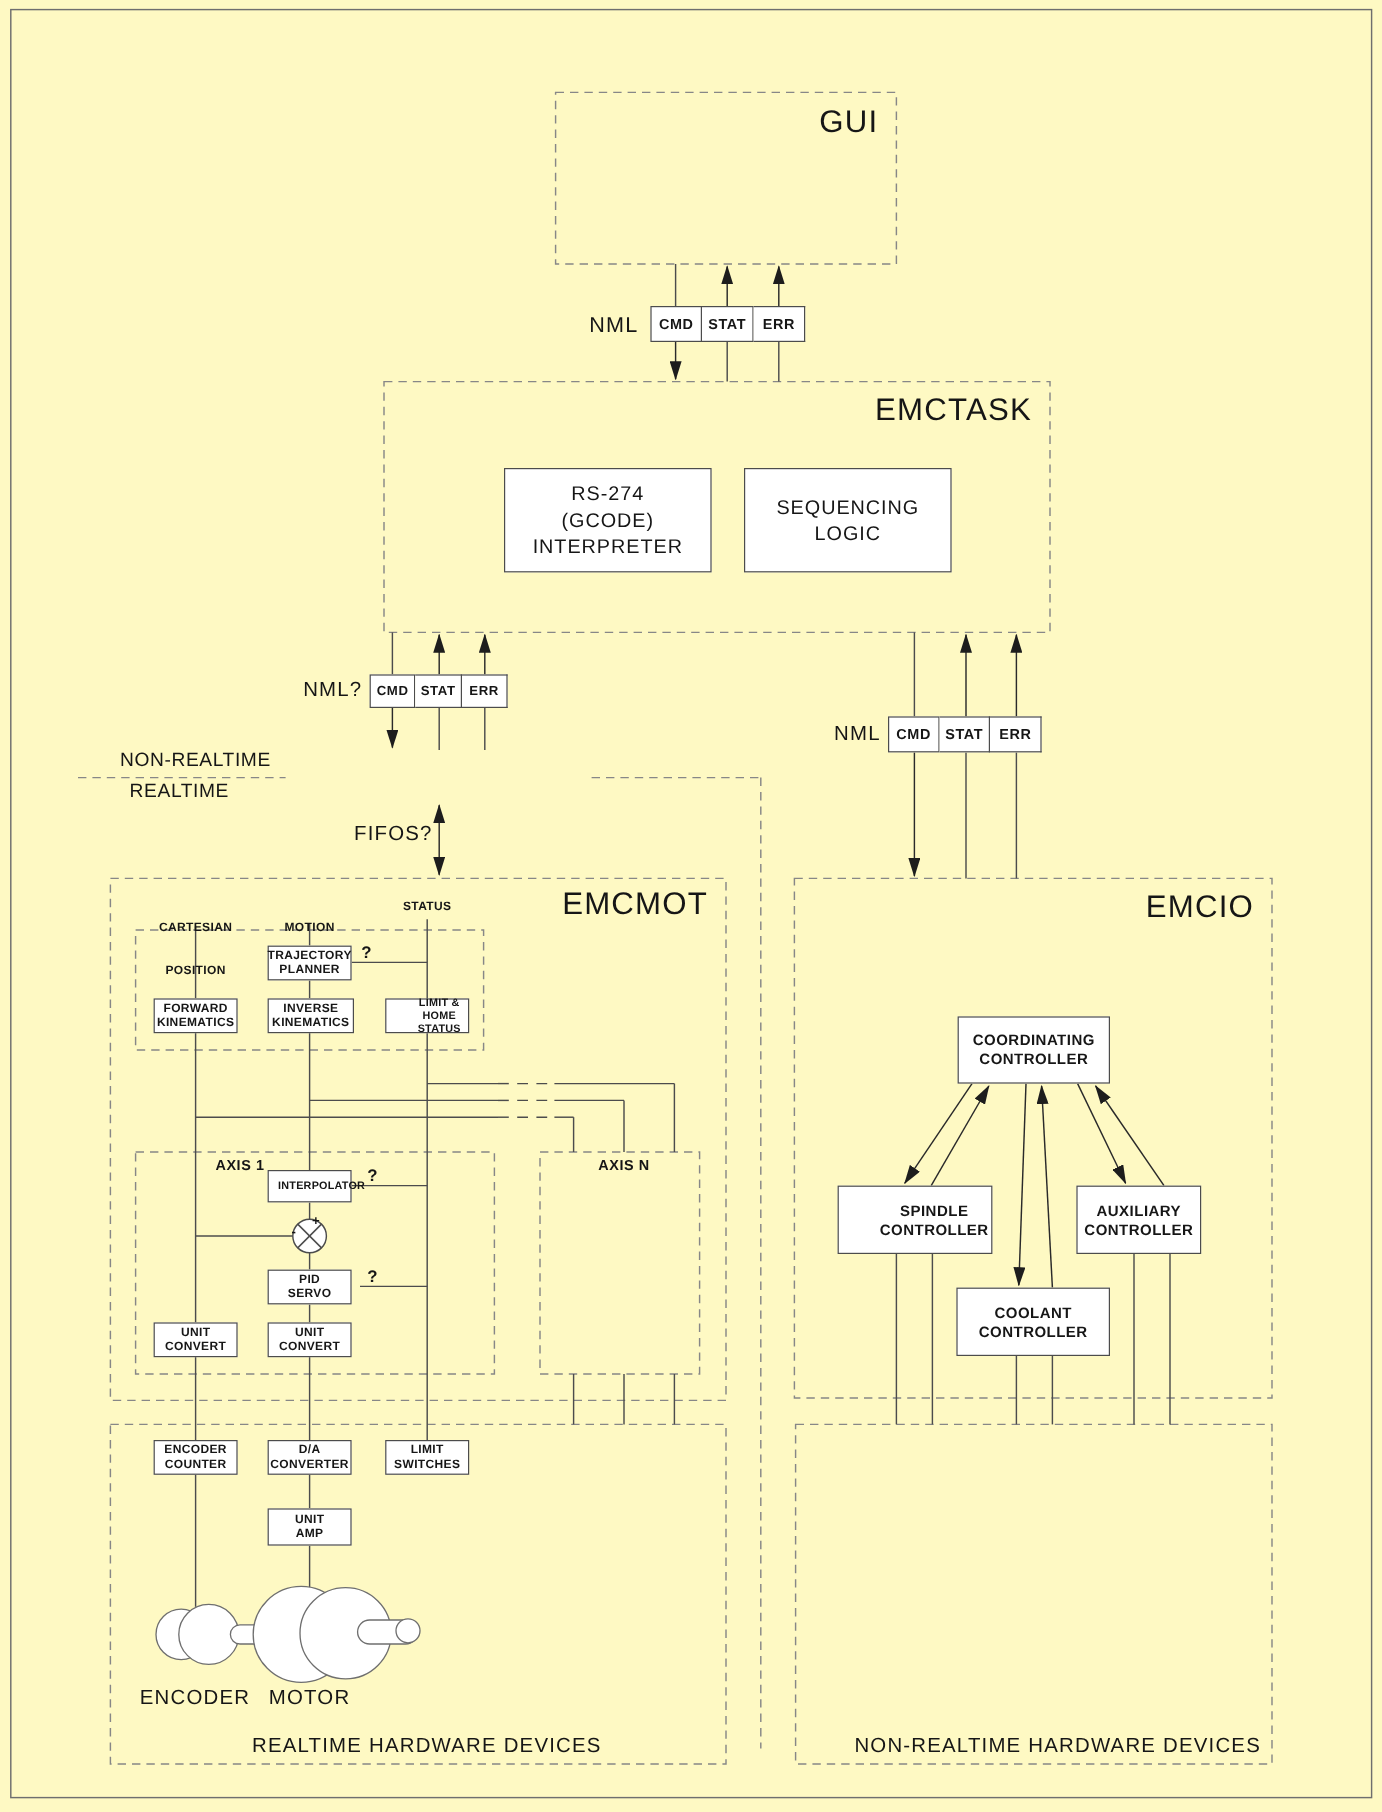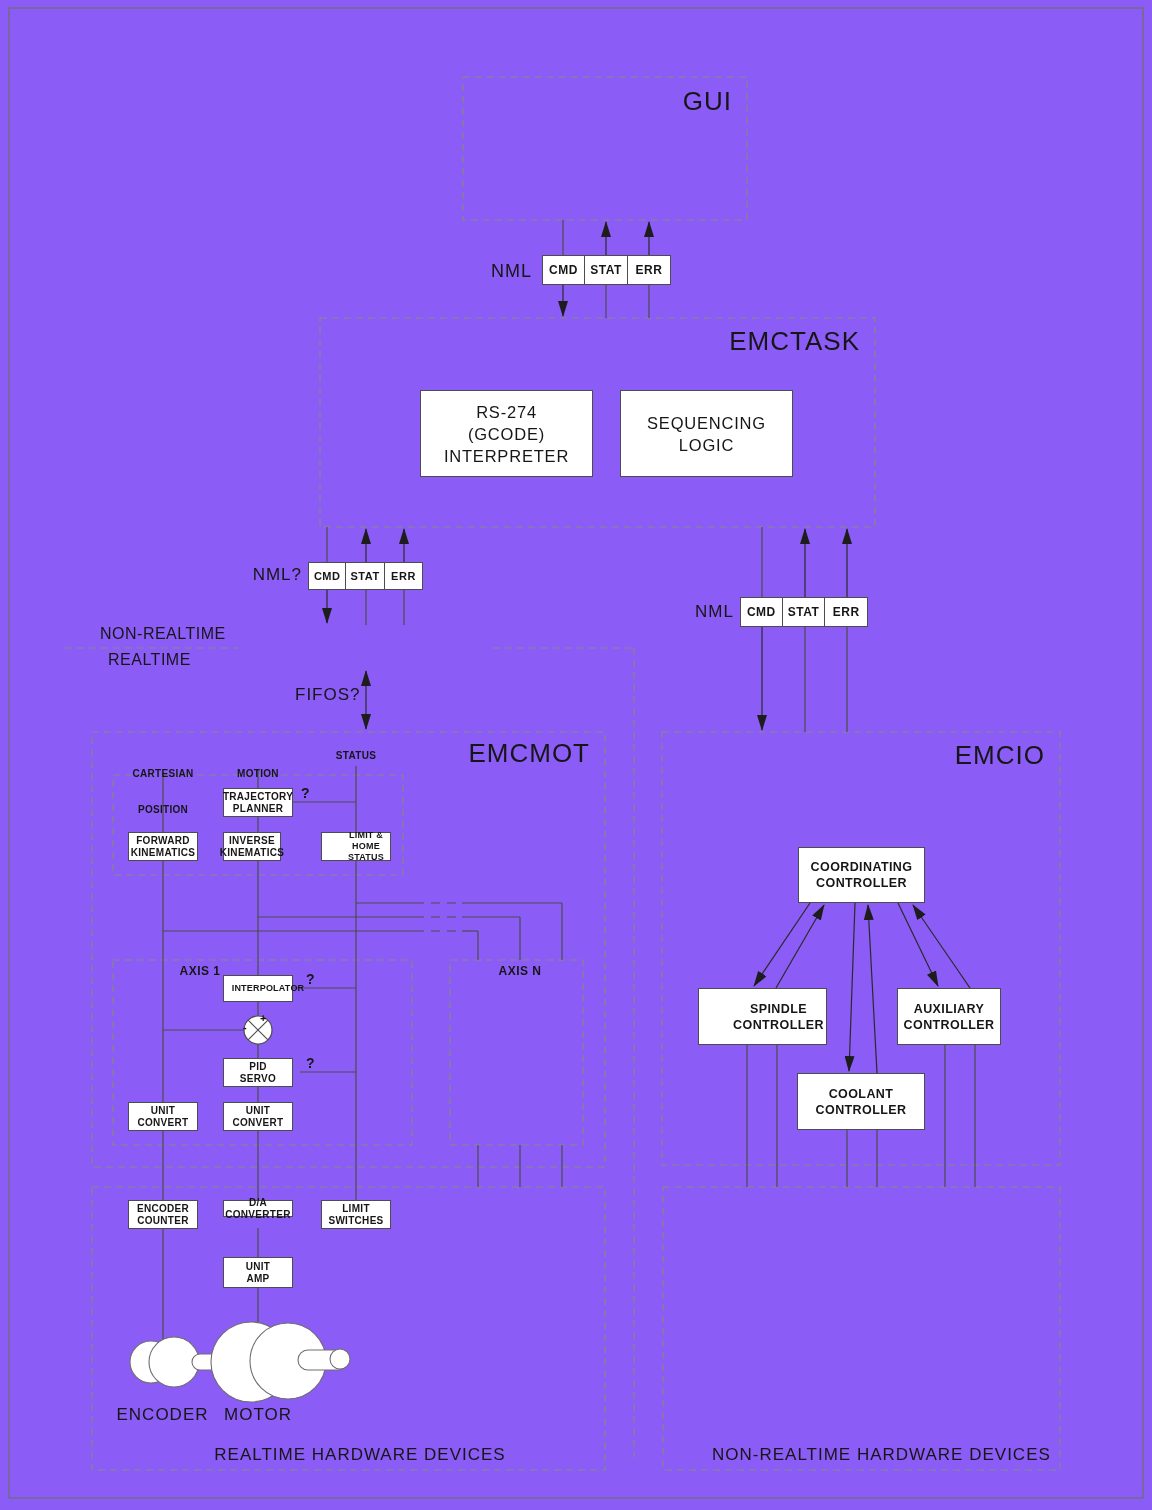--- a/index.html
+++ b/index.html
@@ -1,18 +1,18 @@
 <!DOCTYPE html>
 <html><head>
 <meta charset="utf-8">
 <style>
   * { margin:0; padding:0; box-sizing:border-box; }
   html,body { background:#ffffff; }
   .canvas{
-    position:relative; width:1152px; height:1510px; background:#8b5cf6;
+    position:relative; width:1152px; height:1510px; background:#fef9c3;
     font-family:"Liberation Sans", sans-serif; color:#161616; overflow:hidden;text-decoration:underline;
   }
   svg.wiring{ position:absolute; left:0; top:0; z-index:1; }
   .lbl{ position:absolute; z-index:2; white-space:pre; color:#161616; }
   .title{ font-size:26px; letter-spacing:1px; font-weight:400; }
   .nmlLbl{ font-size:17px; letter-spacing:1px; }
   .zone{ font-size:16px; letter-spacing:0.5px; }
   .colhead{ font-size:10px; font-weight:700; line-height:12px; text-align:center; letter-spacing:0.3px; }
   .axis{ font-size:12px; font-weight:700; letter-spacing:0.5px; }
   .qm{ font-size:14px; font-weight:700; }
@@ -223,21 +223,21 @@
   <div class="lbl colhead" style="left:303px;top:750px;width:106px;">STATUS</div>
 
   <div class="box box--sm" style="left:223px;top:788px;width:70px;height:29px;">
     <span>TRAJECTORY</span>
     <span>PLANNER</span>
   </div>
   <div class="box box--sm" style="left:128px;top:832px;width:70px;height:29px;">
     <span>FORWARD</span>
     <span>KINEMATICS</span>
   </div>
-  <div class="box box--sm" style="left:223px;top:832px;width:58px;height:29px;">
+  <div class="box box--sm" style="left:223px;top:832px;width:72px;height:29px;">
     <span>INVERSE</span>
     <span>KINEMATICS</span>
   </div>
   <div class="box box--xs" style="left:321px;top:832px;width:70px;height:29px;">
     <span>LIMIT &amp; HOME</span>
     <span>STATUS</span>
   </div>
 
   <div class="lbl axis" style="left:168px;top:964px;width:64px;text-align:center;">AXIS 1</div>
   <div class="lbl axis" style="left:488px;top:964px;width:64px;text-align:center;">AXIS N</div>
@@ -261,36 +261,36 @@
   <div class="lbl qm" style="left:301px;top:785px;">?</div>
   <div class="lbl qm" style="left:306px;top:971px;">?</div>
   <div class="lbl qm" style="left:306px;top:1055px;">?</div>
   <div class="lbl sum" style="left:260px;top:1013px;">+</div>
   <div class="lbl sum" style="left:243px;top:1022px;">-</div>
 
   <div class="box box--sm" style="left:128px;top:1200px;width:70px;height:29px;">
     <span>ENCODER</span>
     <span>COUNTER</span>
   </div>
-  <div class="box box--sm" style="left:223px;top:1200px;width:70px;height:17px;">
+  <div class="box box--sm" style="left:223px;top:1200px;width:70px;height:29px;">
     <span>D/A</span>
     <span>CONVERTER</span>
   </div>
   <div class="box box--sm" style="left:321px;top:1200px;width:70px;height:29px;">
     <span>LIMIT</span>
     <span>SWITCHES</span>
   </div>
   <div class="box box--sm" style="left:223px;top:1257px;width:70px;height:31px;">
     <span>UNIT</span>
     <span>AMP</span>
   </div>
 
   <div class="lbl hwlbl" style="left:115px;top:1405px;width:95px;text-align:center;">ENCODER</div>
   <div class="lbl hwlbl" style="left:222px;top:1405px;width:72px;text-align:center;">MOTOR</div>
-  <div class="lbl hwlbl" style="left:210px;top:1445px;width:300px;text-align:center;">REALTIME HARDWARE DEVICES</div>
+  <div class="lbl hwlbl" style="left:210px;top:1445px;width:300px;">REALTIME HARDWARE DEVICES</div>
   <div class="lbl hwlbl" style="left:712px;top:1445px;width:300px;text-align:center;">NON-REALTIME HARDWARE DEVICES</div>
 
   <div class="box box--md" style="left:798px;top:847px;width:127px;height:56px;">
     <span>COORDINATING</span>
     <span>CONTROLLER</span>
   </div>
   <div class="box box--md" style="left:698px;top:988px;width:129px;height:57px;padding-left:32px;">
     <span>SPINDLE</span>
     <span>CONTROLLER</span>
   </div>

